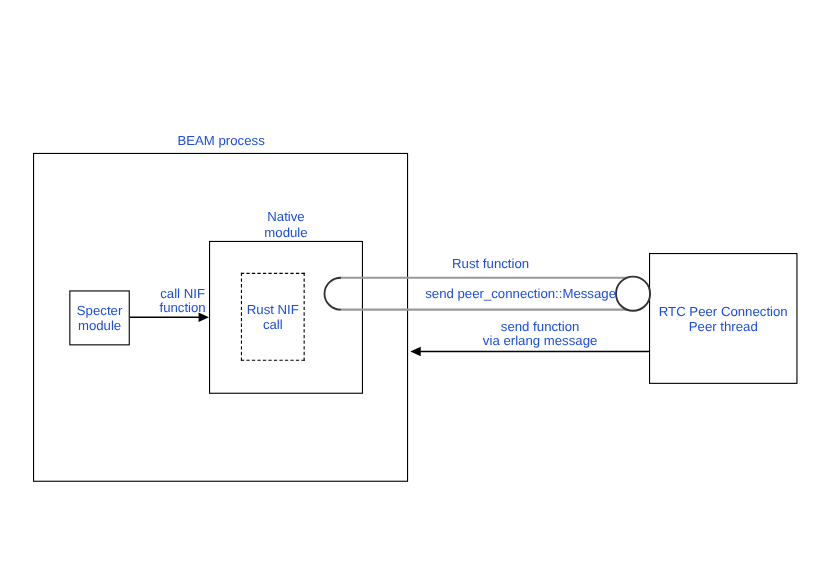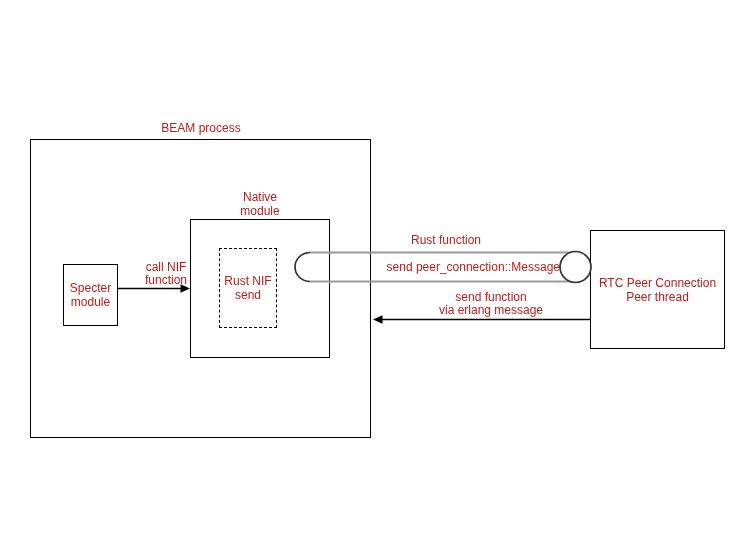--- a/index.html
+++ b/index.html
@@ -3,21 +3,21 @@
 <meta charset="utf-8">
 <style>
   html, body { margin: 0; padding: 0; background: #ffffff; }
   #canvas {
     position: relative;
     width: 741px;
     height: 534px;
     background: #ffffff;
     font-family: "Liberation Sans", sans-serif;
     font-size: 12px;
-    color: #b91c1c;
+    color: #1d4ed8;
     overflow: hidden;
   }
   .box {
     position: absolute;
     box-sizing: border-box;
     border: 1px solid #000000;
     background: transparent;
   }
   .box-label {
     display: flex;
@@ -57,25 +57,25 @@
 
   <div class="txt" style="left:190px; top:190px; width:140px;">
     <span>Native</span>
     <span>module</span>
   </div>
   <div class="box" style="left:190px; top:219px; width:140px; height:139px;"></div>
 
   <div class="box dashed" style="left:219px; top:248px; width:58px; height:80px;">
     <div class="box-label">
       <span>Rust NIF</span>
-      <span>send</span>
+      <span>call</span>
     </div>
   </div>
 
-  <div class="box" style="left:63px; top:264px; width:55px; height:62px;">
+  <div class="box" style="left:63px; top:264px; width:55px; height:50px;">
     <div class="box-label">
       <span>Specter</span>
       <span>module</span>
     </div>
   </div>
 
   <div class="box" style="left:590px; top:230px; width:135px; height:119px;">
     <div class="box-label">
       <span>RTC Peer Connection</span>
       <span>Peer thread</span>

